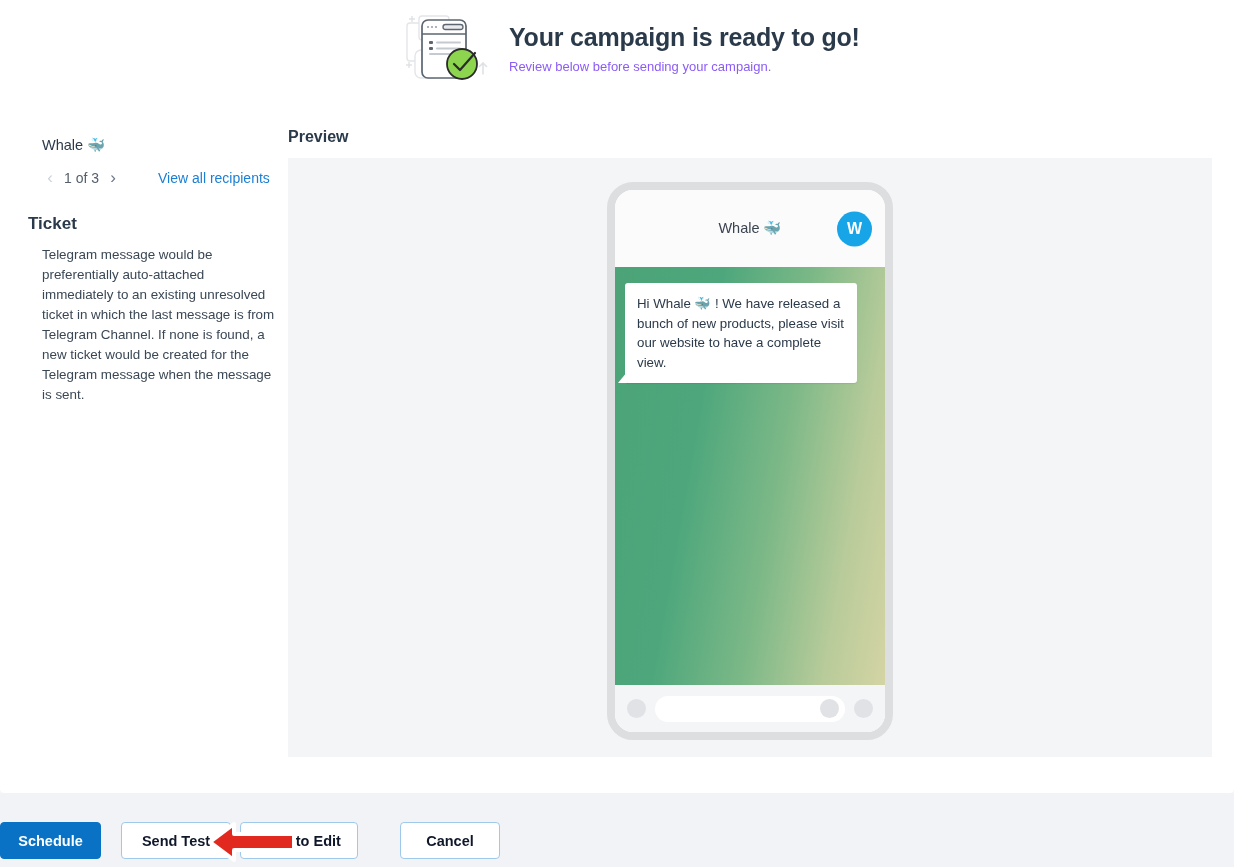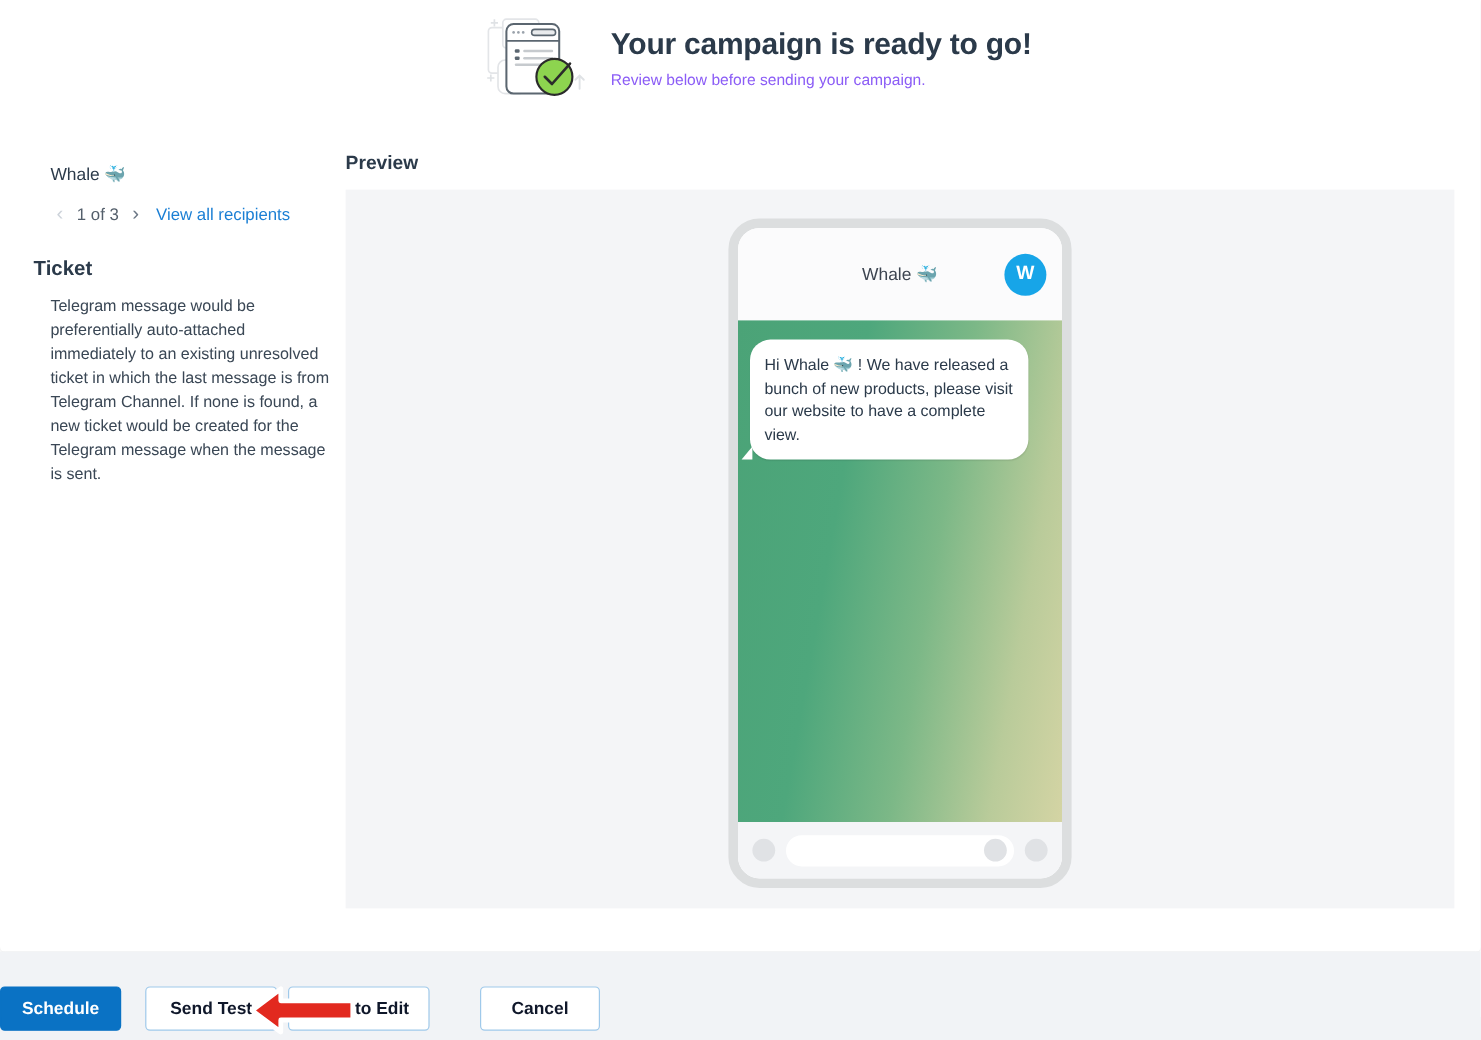--- a/index.html
+++ b/index.html
@@ -107,21 +107,21 @@
     text-align: center;
     font-size: 17px;
     line-height: 1;
     user-select: none;
   }
   .pager-chevron.disabled { color: #cdd3da; }
   .pager-chevron.enabled  { color: #6b7785; }
   #pager-count { color: #545f6b; padding: 0 3px; }
   #view-all-recipients {
     color: #1b7fd4;
-    margin-left: 6px;
+    margin-left: 34px;
     cursor: pointer;
   }
   #ticket-heading { margin-top: 28px; }
   #ticket-description {
     margin-top: 11px;
     margin-left: 14px;
     width: 234px;
     font-size: 13.4px;
     line-height: 20px;
     color: #3a4755;
@@ -192,21 +192,21 @@
   #phone-chat-body {
     flex: 1 1 auto;
     position: relative;
     background: linear-gradient(100deg, #4ba377 0%, #4ea77c 32%, #7cb887 58%, #b9cb9a 82%, #d4d4a4 100%);
     padding: 16px 16px 0 10px;
     box-sizing: border-box;
   }
   #chat-bubble {
     position: relative;
     background: #ffffff;
-    border-radius: 17px;
+    border-radius: 3px;
     padding: 11px 12px 11px 12px;
     font-size: 13.3px;
     line-height: 19.5px;
     color: #2b3a4a;
     width: 208px;
     box-shadow: 0 1px 1px rgba(0,0,0,0.08);
   }
   #chat-bubble::after {
     content: "";
     position: absolute;

